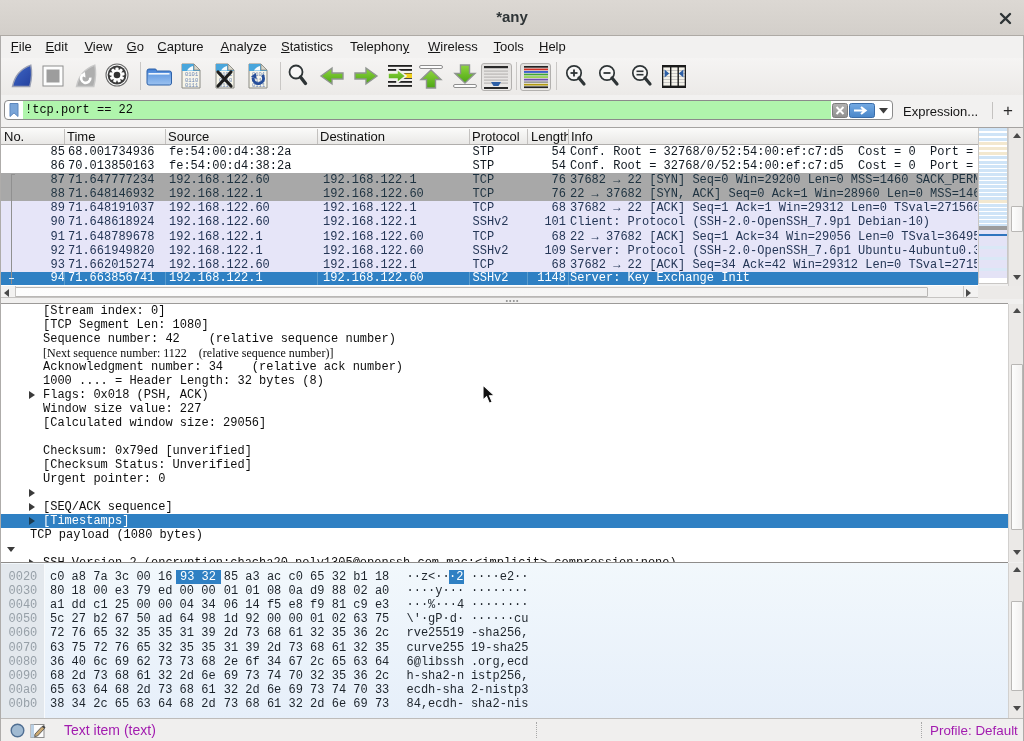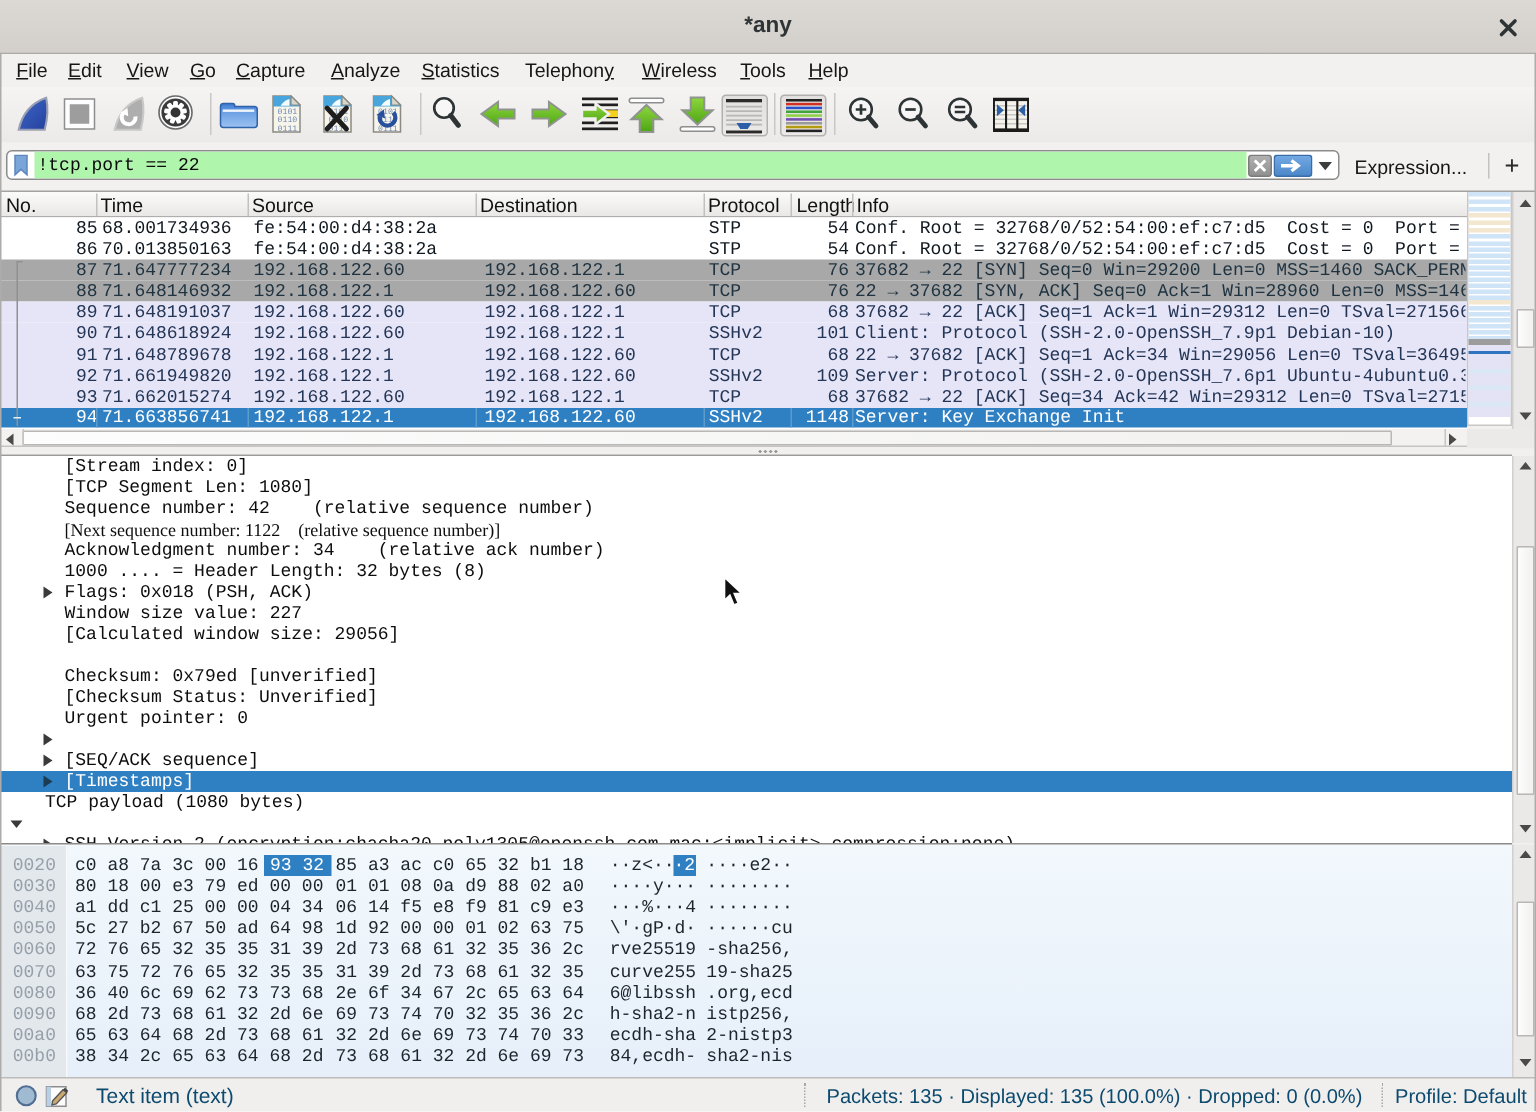--- a/index.html
+++ b/index.html
@@ -37,21 +37,21 @@
 #split1{left:0;top:299px;width:1024px;height:4px;background:#f1f0ef;}
 #details{left:0;top:303px;width:1008px;height:259px;background:#fff;border-top:1px solid #9c9a98;overflow:hidden;}
 .dline{position:absolute;left:0;width:1008px;height:14px;font-family:"Liberation Mono",monospace;font-size:12px;line-height:14px;white-space:pre;color:#0d0d0d;}
 .tri-r{position:absolute;width:0;height:0;border-left:6px solid #3a3a3a;border-top:4.5px solid transparent;border-bottom:4.5px solid transparent;}
 .tri-d{position:absolute;width:0;height:0;border-top:5px solid #3a3a3a;border-left:4px solid transparent;border-right:4px solid transparent;}
 #hexpane{left:0;top:562px;width:1008px;height:156px;border-top:1px solid #8e8c8a;background:linear-gradient(to bottom,#f2f8fc,#e6effa);}
 #hexlab{left:0;top:1px;width:45px;height:154px;background:#e3e8ed;border-right:1px solid #f8fafc;}
 .hxrow{position:absolute;font-family:"Liberation Mono",monospace;font-size:12px;line-height:14px;white-space:pre;}
 
 #statusbar{left:0;top:718px;width:1024px;height:23px;background:#f0efee;border-top:1px solid #bebcba;}
-.sbtxt{position:absolute;top:4px;font-size:13px;color:#0c4a6e;}
+.sbtxt{position:absolute;top:4px;font-size:13px;color:#a21caf;}
 .sbsep{position:absolute;top:3px;width:1px;height:16px;border-left:1px dotted #a8a8a8;}
 
 .sbv{position:absolute;background:#ebe9e7;}
 .sbthumb{position:absolute;background:linear-gradient(to right,#fdfdfd,#f2f1f0);border:1px solid #b9b7b5;border-radius:1px;}
 .arr{position:absolute;width:0;height:0;}
 </style></head>
 <body>
 <div id="win">
     <div id="menubar" class="abs">
       <span class="mi" style="left:10.8px"><u>F</u>ile</span>
@@ -444,18 +444,17 @@
         <circle cx="7.5" cy="7.5" r="6.3" fill="#a0bad2" stroke="#4f6e92" stroke-width="1.4"></circle>
       </svg>
       <svg class="abs" style="left:30px;top:3.5px" width="17" height="16">
         <rect x="1" y="1.5" width="13" height="13" fill="#fcfcfc" stroke="#8e8e8e"></rect>
         <rect x="1" y="1.5" width="3" height="13" fill="#b9cfe4"></rect>
         <path d="M5,11 L12,3.5 L14.5,5.5 L7.5,13 L4.6,13.6 Z" fill="#caa870" stroke="#555" stroke-width="0.9"></path>
         <path d="M12,3.5 L14.5,5.5 L15.5,4.2 L13.2,2.2 Z" fill="#444"></path>
       </svg>
       <div class="sbtxt" style="left:64px;font-size:14px;top:3px">Text item (text)</div>
       <div class="sbsep" style="left:536px"></div>
-      <div class="sbtxt" style="left:551px;font-size:13.4px">Packets: 135 · Displayed: 135 (100.0%) · Dropped: 0 (0.0%)</div>
       <div class="sbsep" style="left:921px"></div>
       <div class="sbtxt" style="left:930px;font-size:13.4px">Profile: Default</div>
     </div>
     <div class="abs" style="left:0;top:36px;width:1px;height:705px;background:#aeacaa"></div>
     <div class="abs" style="left:1023px;top:36px;width:1px;height:705px;background:#aeacaa"></div>
   </div>
 </body></html>

